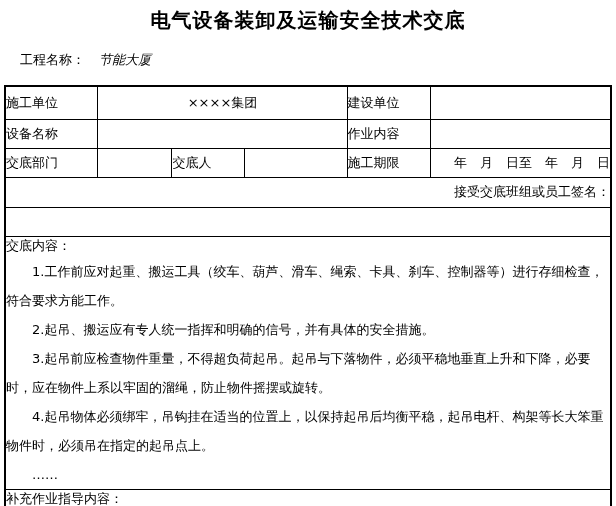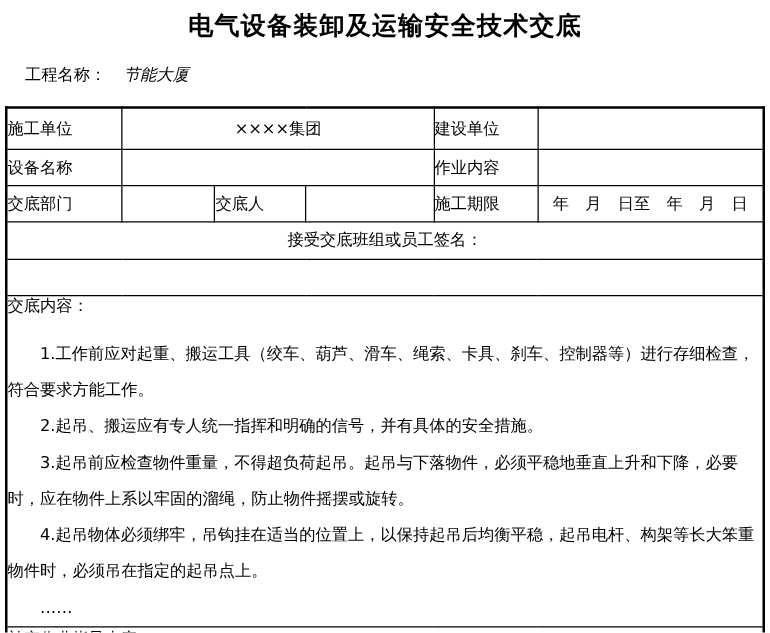--- a/index.html
+++ b/index.html
@@ -35,32 +35,32 @@
     table-layout: fixed;
     font-size: 13px;
   }
   table.form td {
     border: 1px solid #000;
     padding: 0;
     overflow: hidden;
   }
   td.lbl { text-align: left; vertical-align: middle; }
   td.val { text-align: center; vertical-align: middle; }
-  td.left { text-align: center; vertical-align: middle; padding-left: 8px; }
+  td.left { text-align: right; vertical-align: middle; padding-left: 8px; }
 
   tr.r1 { height: 33px; }
   tr.r2 { height: 29px; }
   tr.r3 { height: 29px; }
   tr.r4 { height: 30px; }
   tr.r5 { height: 29px; }
   tr.r6 { height: 197px; }
   tr.r7 { height: 78px; }
 
   td.block { vertical-align: top; text-align: left; padding: 6px 8px 0 8px; }
-  .content-label { line-height: 18px; margin-bottom: 14px; }
+  .content-label { line-height: 18px; margin-bottom: 2px; }
   .content-cell p {
     text-indent: 2em;
     line-height: 29px;
     font-size: 13px;
   }
   .note {
     margin: 6px 0 0 20px;
     font-size: 12px;
   }
 </style>

